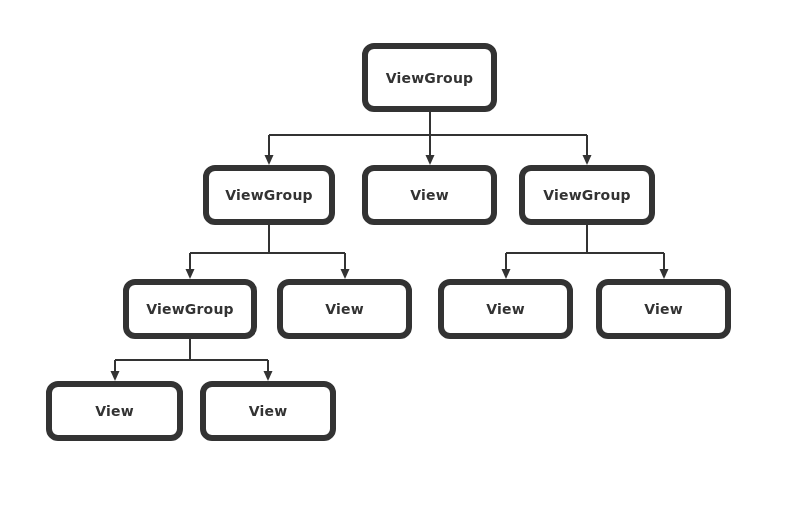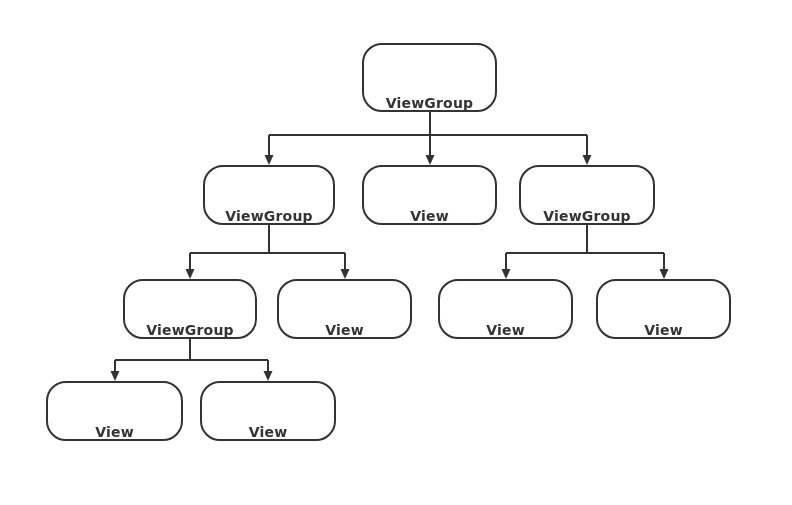--- a/index.html
+++ b/index.html
@@ -22,24 +22,24 @@
     left: 0;
     top: 0;
     width: 792px;
     height: 505px;
     pointer-events: none;
   }
   .node {
     position: absolute;
     box-sizing: border-box;
     background: #ffffff;
-    border: 2px solid #0f766e;
-    border-radius: 20px;
+    border: 6px solid #0f766e;
+    border-radius: 12px;
     display: flex;
-    align-items: flex-end;
+    align-items: center;
     justify-content: center;
   }
   .node-label {
     font-family: "DejaVu Sans", sans-serif;
     font-size: 14px;
     font-weight: bold;
     color: #333333;
     letter-spacing: 0.2px;
     white-space: nowrap;
     line-height: 1;

